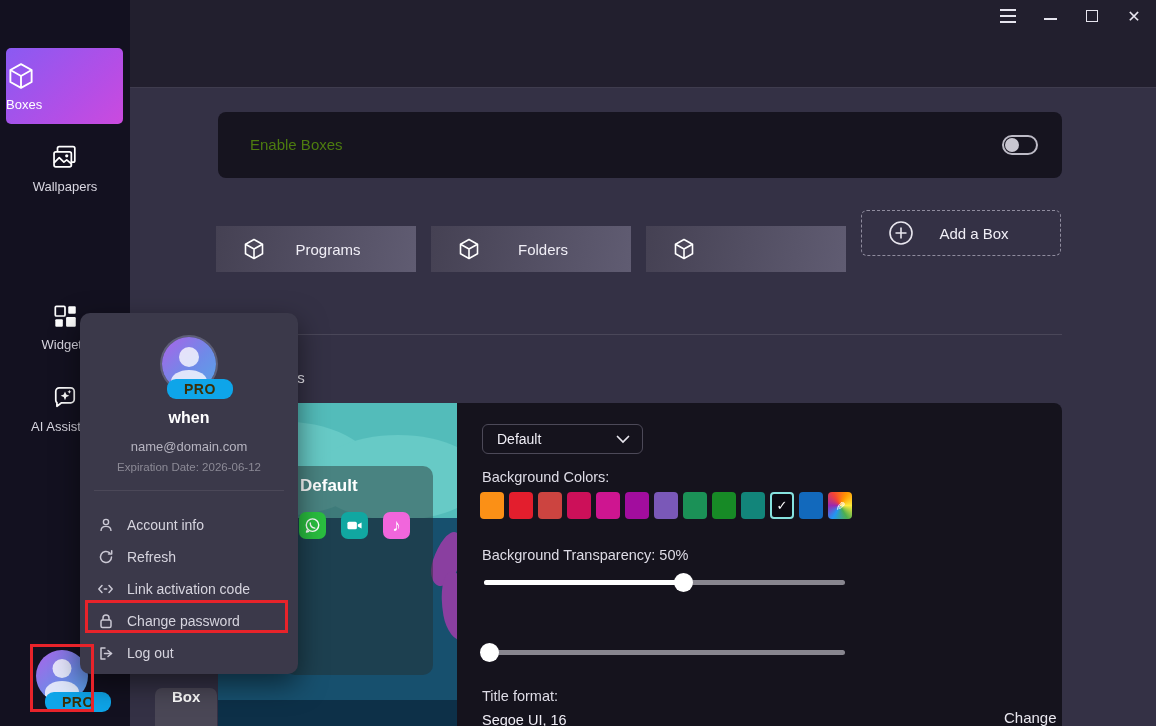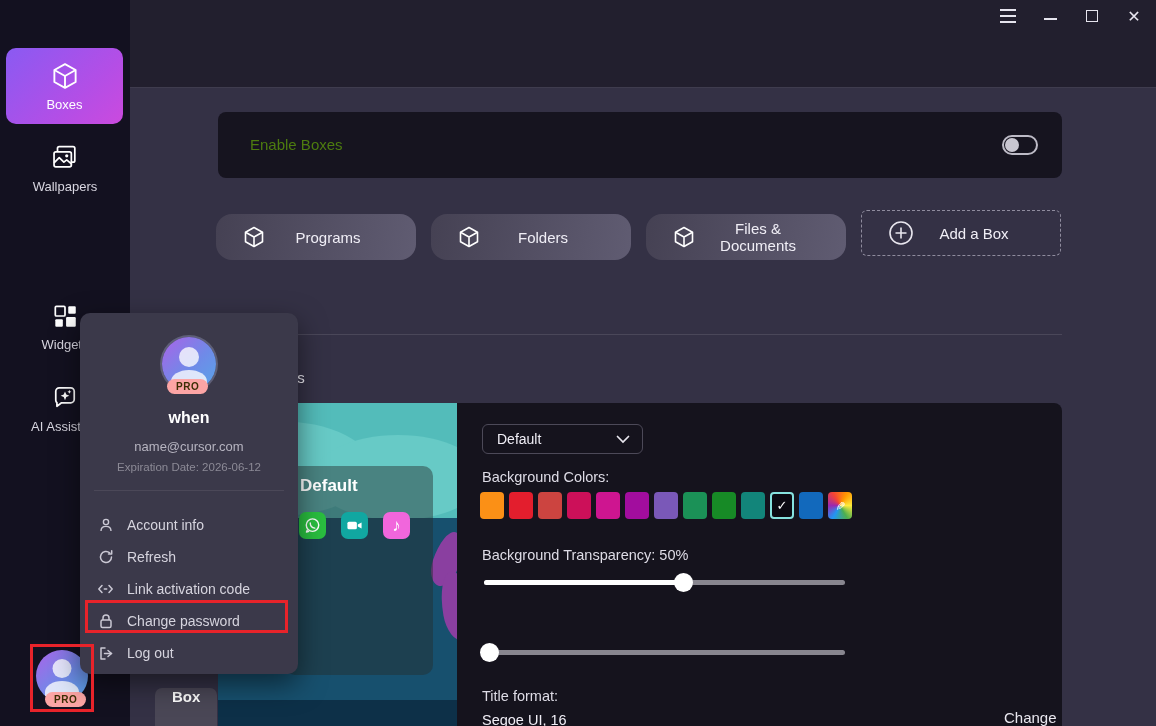--- a/index.html
+++ b/index.html
@@ -16,34 +16,34 @@
   .menu-glyph i { display:block; width:16px; height:2px; background:#e6e4ee; }
   .max-glyph { width:12px; height:12px; border:1.5px solid #e6e4ee; }
   .min-glyph { width:13px; height:1.8px; background:#e6e4ee; margin-top:6px; }
 
   .tabs { position:absolute; left:155px; bottom:0; display:flex; align-items:flex-end; }
   .tab { height:38px; display:flex; align-items:flex-start; padding:0 17px; color:#d2d0dc; font-size:15px; cursor:pointer; }
   .tab.active { background:#4a4756; border-radius:7px 7px 0 0; color:#ffffff; font-weight:bold; }
 
   
   .sidebar { position:absolute; left:0; top:0; width:130px; height:726px; background:#131120; z-index:2; }
-  .side-tile { position:absolute; left:6px; top:48px; width:117px; height:76px; border-radius:10px;
+  .side-tile { position:absolute; left:6px; top:48px; width:117px; height:76px; border-radius:5px;
       background:linear-gradient(135deg,#8a5af2 0%,#b44ee6 65%,#cb4ade 100%);
-      display:flex; flex-direction:column; align-items:center; justify-content:center; gap:6px; cursor:pointer; }
+      display:flex; flex-direction:column; align-items:flex-start; justify-content:center; gap:6px; cursor:pointer; }
   .side-item { position:absolute; left:0; width:130px; display:flex; flex-direction:column; align-items:center; gap:7px; cursor:pointer; }
   .side-label { color:#d8d6e0; font-size:13px; white-space:nowrap; }
   .side-tile .side-label { color:#ffffff; }
 
   
   .card-enable { position:absolute; left:218px; top:112px; width:844px; height:66px; background:#16141f; border-radius:8px; }
   .card-enable .lbl { position:absolute; left:32px; top:24px; color:#4d7c0f; font-size:15px; }
   .toggle { position:absolute; right:24px; top:23px; width:36px; height:20px; border:2px solid #bdbbc6; border-radius:11px; cursor:pointer; }
   .toggle .knob { position:absolute; left:1px; top:1px; width:14px; height:14px; border-radius:50%; background:#c9c7d1; }
 
-  .box-btn { position:absolute; top:214px; width:200px; height:46px; border-radius:16px;
+  .box-btn { position:absolute; top:226px; width:200px; height:46px; border-radius:0;
       background:linear-gradient(100deg,#454153 0%,#605c72 100%);
       display:flex; align-items:center; cursor:pointer; }
   .box-btn .bicon { margin-left:26px; display:flex; }
   .box-btn .blabel { flex:1; text-align:center; margin-right:26px; color:#f0eef6; font-size:15px; }
   .add-box { position:absolute; left:861px; top:210px; width:200px; height:46px; border-radius:6px;
       border:1.5px dashed #8f8c9e; display:flex; align-items:center; cursor:pointer; background:transparent; }
 
   .content-divider { position:absolute; left:218px; top:334px; width:844px; height:1px; background:#4a4759; }
   .section-frag { position:absolute; left:293px; top:369px; color:#eceaf2; font-size:15px; }
 
@@ -79,21 +79,21 @@
 
   .change-link { position:absolute; left:1004px; top:709px; color:#e8e6ee; font-size:15px; cursor:pointer; }
 
   
   .popup { position:absolute; left:80px; top:313px; width:218px; height:361px; background:#3b394a; border-radius:10px;
       box-shadow:0 10px 28px rgba(0,0,0,0.5); z-index:5; }
   .avatar { border-radius:50%; background:linear-gradient(135deg,#a06ae8 10%,#6f8ae8 55%,#58a6e8 100%); position:relative; overflow:hidden; }
   .avatar .head { position:absolute; left:50%; transform:translateX(-50%); border-radius:50%; background:rgba(255,255,255,0.78); }
   .avatar .torso { position:absolute; left:50%; transform:translateX(-50%); border-radius:50% 50% 0 0; background:rgba(255,255,255,0.78); }
   .popup .avatar { position:absolute; left:82px; top:24px; width:54px; height:54px; box-shadow:0 0 0 2px rgba(200,210,255,0.25); }
-  .pro-badge { position:absolute; background:#fca5a5; color:#3c2f05; font-size:10px; font-weight:bold; padding:2px 9px; border-radius:9px; letter-spacing:.5px; }
+  .pro-badge { position:absolute; background:#0ea5e9; color:#3c2f05; font-size:14px; font-weight:bold; padding:2px 17px; border-radius:9px; letter-spacing:.5px; }
   .popup .pro-badge { left:87px; top:66px; }
   .pp-name { position:absolute; left:0; right:0; top:96px; text-align:center; color:#ffffff; font-weight:bold; font-size:16px; }
   .pp-email { position:absolute; left:0; right:0; top:126px; text-align:center; color:#b6b4c0; font-size:13px; }
   .pp-exp { position:absolute; left:0; right:0; top:148px; text-align:center; color:#8c8a96; font-size:11.5px; }
   .pp-divider { position:absolute; left:14px; right:14px; top:177px; height:1px; background:#4b4858; }
   .pp-item { position:absolute; left:8px; right:8px; height:30px; display:flex; align-items:center; gap:13px; padding-left:9px;
       color:#d6d4de; font-size:14px; cursor:pointer; border-radius:5px; }
   .pp-item .picon { display:flex; width:17px; justify-content:center; }
 
   .red-rect { position:absolute; border:3px solid #e8232a; z-index:6; pointer-events:none; }
@@ -176,21 +176,20 @@
     </span>
     <span class="blabel">Folders</span>
   </div>
   <div class="box-btn" style="left:646px">
     <span class="bicon">
       <svg width="24" height="24" viewBox="0 0 24 24" fill="none" stroke="#fff" stroke-width="1.6" stroke-linejoin="round">
           <path d="M12 2.5 20.5 7.2 V16.8 L12 21.5 3.5 16.8 V7.2 Z"></path>
           <path d="M3.5 7.2 12 12 20.5 7.2 M12 12 V21.5"></path>
         </svg>
     </span>
-    <span class="blabel">Files &amp; Documents</span>
   </div>
   <div class="box-btn add-box">
     <span class="bicon">
       <svg width="26" height="26" viewBox="0 0 26 26" fill="none" stroke="#e8e6ee" stroke-width="1.6">
           <circle cx="13" cy="13" r="11"></circle>
           <path d="M13 7.5 V18.5 M7.5 13 H18.5"></path>
         </svg>
     </span>
     <span class="blabel">Add a Box</span>
   </div>
@@ -327,21 +326,21 @@
     <span class="pro-badge">PRO</span>
   </div>
 
   <div class="popup">
     <div class="avatar">
       <div class="head" style="top:10px;width:20px;height:20px;"></div>
       <div class="torso" style="top:33px;width:36px;height:23px;"></div>
     </div>
     <span class="pro-badge">PRO</span>
     <div class="pp-name">when</div>
-    <div class="pp-email">name@cursor.com</div>
+    <div class="pp-email">name@domain.com</div>
     <div class="pp-exp">Expiration Date: 2026-06-12</div>
     <div class="pp-divider"></div>
 
     <div class="pp-item" style="top:197px">
       <span class="picon">
         <svg width="16" height="16" viewBox="0 0 16 16" fill="none" stroke="#cac8d4" stroke-width="1.4">
             <circle cx="8" cy="5" r="2.6"></circle>
             <path d="M3 14 c0-3 2.2-4.6 5-4.6 s5 1.6 5 4.6"></path>
           </svg>
       </span>

